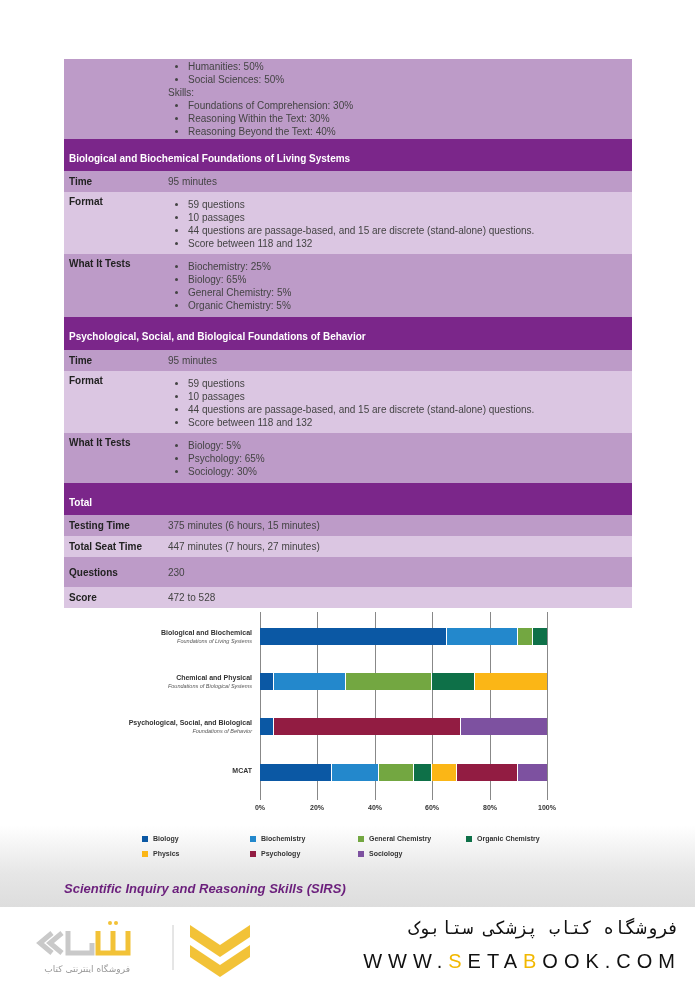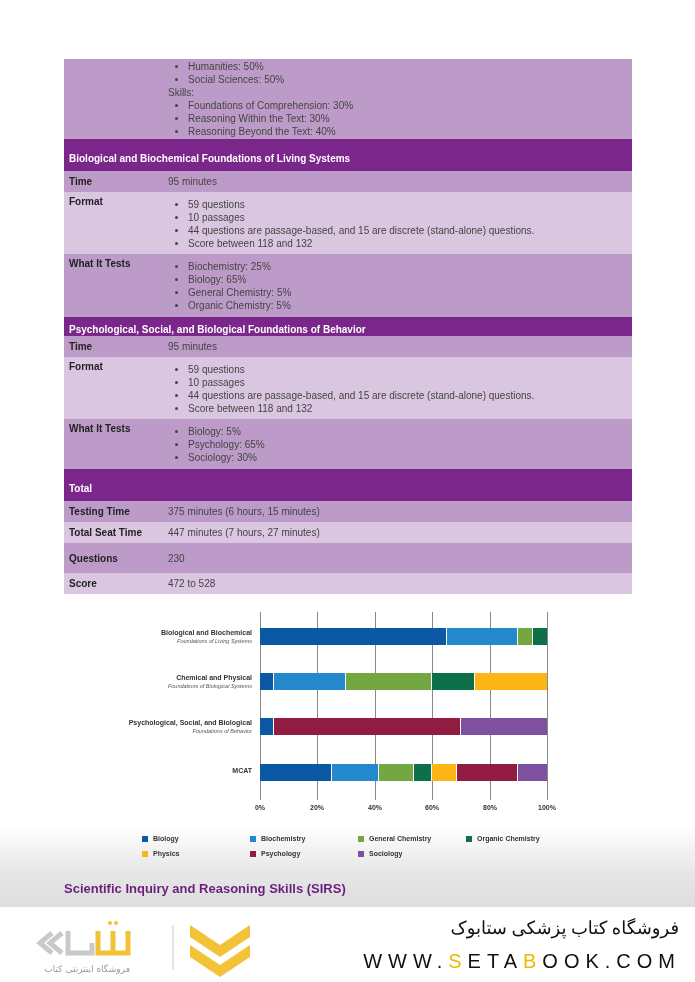--- a/index.html
+++ b/index.html
@@ -21,23 +21,23 @@
   .seg{height:100%;box-sizing:border-box;border-right:1px solid #fff;}
   .seg:last-child{border-right:none;}
   .cat{position:absolute;right:308px;text-align:right;font-size:6.5px;line-height:8px;color:#333;width:140px;}
   .cat b{font-weight:bold;font-size:7px;}
   .cat i{display:block;font-size:5.5px;color:#555;}
   .tick{position:absolute;top:192px;font-size:7px;font-weight:bold;color:#333;transform:translateX(-50%);}
   .legend{position:absolute;left:142px;top:835px;width:420px;font-size:7px;color:#333;}
   .lg{position:absolute;display:flex;align-items:center;gap:5px;font-weight:bold;}
   .sw{width:6px;height:6px;display:inline-block;}
   .band{position:absolute;left:0;top:825px;width:695px;height:82px;background:linear-gradient(#ffffff,#e6e6e6 60%,#dddddd);}
-  .sirs{position:absolute;left:64px;top:881px;font-size:13px;font-weight:bold;color:#6b1f7c;}
+  .sirs{position:absolute;left:64px;top:881px;font-size:13px;font-weight:bold;font-style:italic;color:#6b1f7c;}
   .footer{position:absolute;left:0;top:907px;width:695px;height:75px;background:#fff;}
-  .fa{position:absolute;right:16px;top:10px;font-family:Liberation Serif, serif;font-size:18px;color:#111;direction:rtl;}
+  .fa{position:absolute;right:16px;top:10px;font-family:Liberation Mono, monospace;font-size:18px;color:#111;direction:rtl;}
   .url{position:absolute;right:14px;top:43px;font-size:20px;letter-spacing:6px;color:#111;}
   .url .y{color:#f2b800;}
   .logo{position:absolute;left:30px;top:8px;width:240px;height:62px;}
 </style>
 </head>
 <body>
 
 <div class="tbl">
 
   <div class="row dark" style="height:80px;">
@@ -79,21 +79,21 @@
     <div class="val" style="padding-top:2px;">
       <ul>
         <li>Biochemistry: 25%</li>
         <li>Biology: 65%</li>
         <li>General Chemistry: 5%</li>
         <li>Organic Chemistry: 5%</li>
       </ul>
     </div>
   </div>
 
-  <div class="row head" style="height:19px;align-items:center;justify-content:center;">
+  <div class="row head" style="height:33px;align-items:center;justify-content:center;">
     <div class="lab">Psychological, Social, and Biological Foundations of Behavior</div>
   </div>
   <div class="row dark" style="height:21px;align-items:center;">
     <div class="lab">Time</div>
     <div class="val">95 minutes</div>
   </div>
   <div class="row light" style="height:62px;padding-top:4px;">
     <div class="lab">Format</div>
     <div class="val" style="padding-top:2px;">
       <ul>

